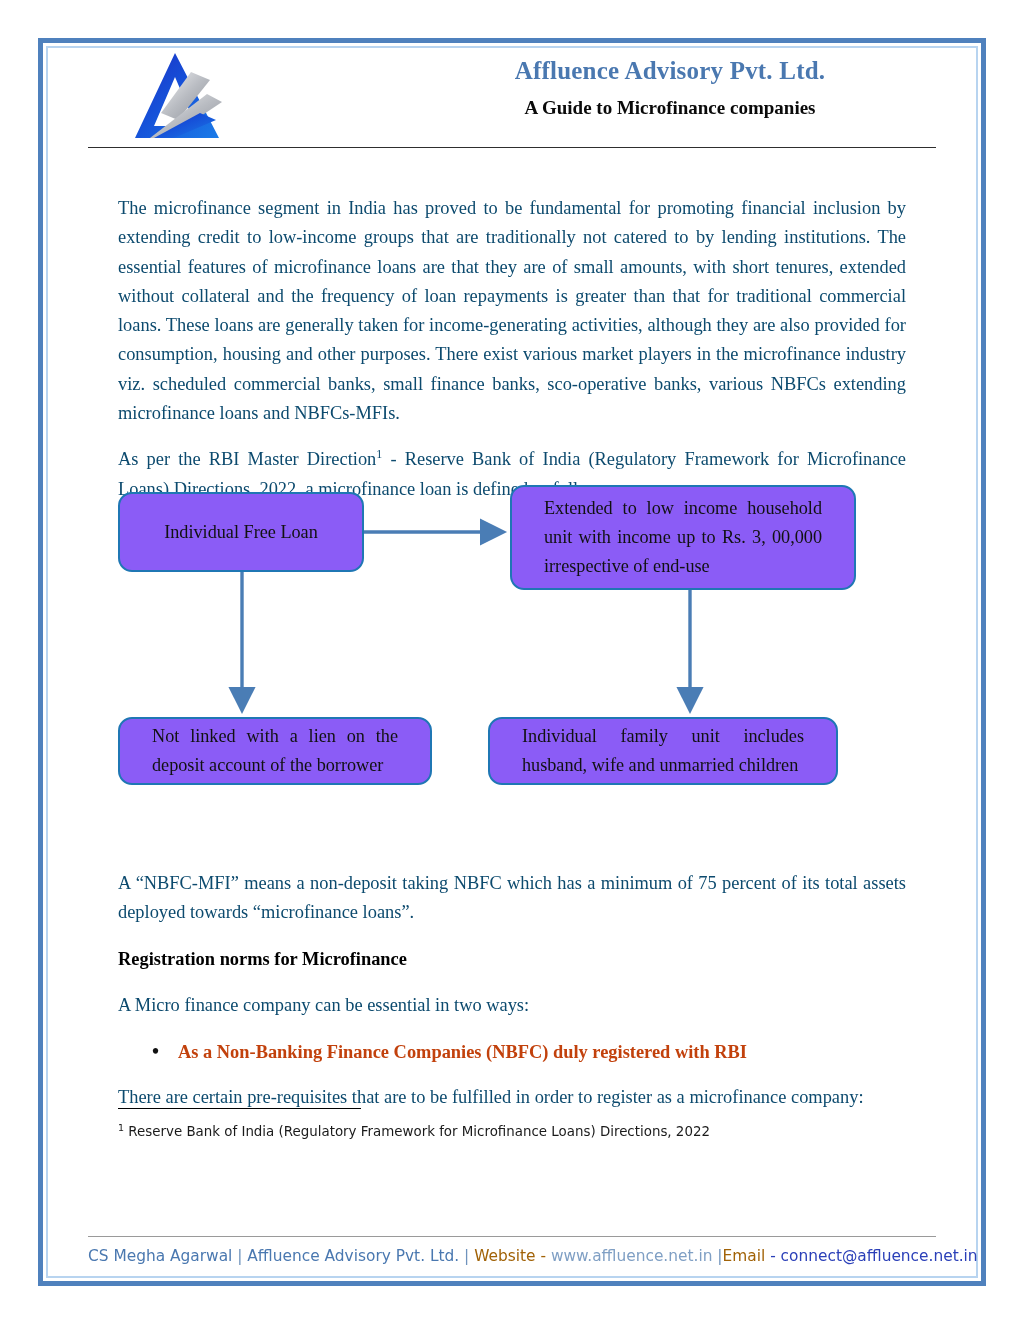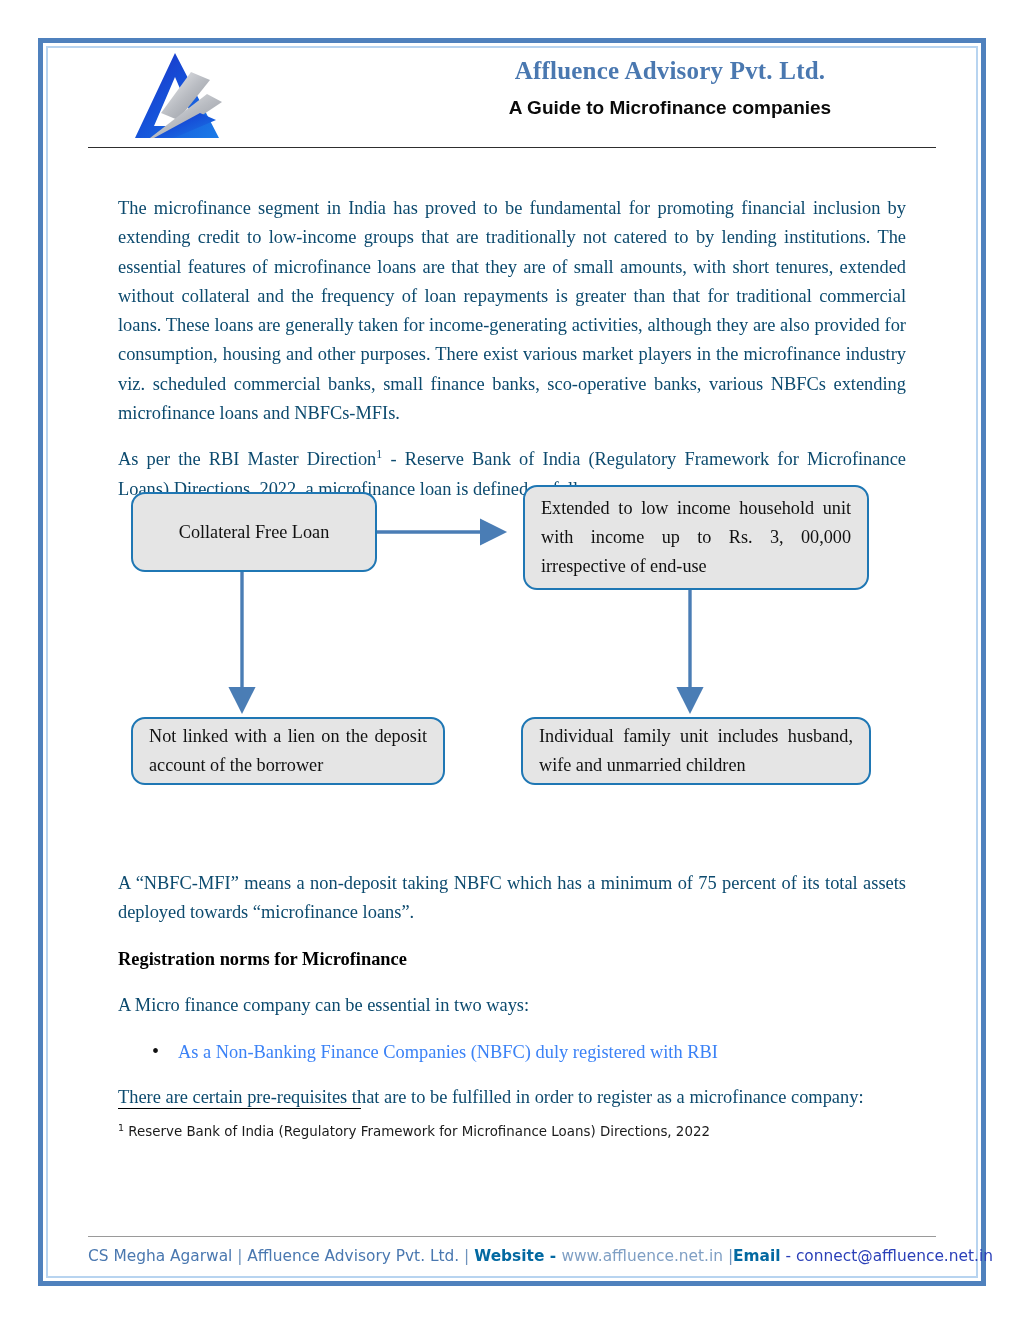--- a/index.html
+++ b/index.html
@@ -60,21 +60,21 @@
   }
   #company-name {
     font-family: "Liberation Serif", "DejaVu Serif", serif;
     font-size: 25px;
     font-weight: bold;
     color: #4a78b0;
     letter-spacing: 0.2px;
     line-height: 1.2;
   }
   #doc-title {
-    font-family: Liberation Sans, sans-serif;
+    font-family: Liberation Serif, serif;
     font-size: 19px;
     font-weight: bold;
     color: #0a0a0a;
     margin-top: 11px;
     line-height: 1.2;
   }
   #header-rule {
     position: absolute;
     left: 88px;
     top: 147px;
@@ -113,21 +113,22 @@
   ul.bullets {
     margin: 0 0 16px 0;
     padding: 0 0 0 34px;
     list-style: none;
   }
   ul.bullets li {
     position: relative;
     font-size: 18.4px;
     line-height: 30px;
     padding-left: 26px;
-    color: #3b82f6;
+    color: #c2410c;
+    font-weight: bold;
   }
   ul.bullets li::before {
     content: "\2022";
     position: absolute;
     left: 0;
     top: -1px;
     font-size: 20px;
     color: #111111;
   }
 
@@ -137,41 +138,40 @@
     left: 0;
     top: 470px;
     width: 1024px;
     height: 340px;
   }
   .fc-box {
     position: absolute;
     box-sizing: border-box;
     border: 2.4px solid #1f77b4;
     border-radius: 14px;
-    background: #e5e5e5;
+    background: #8b5cf6;
     display: flex;
     align-items: center;
-    padding: 6px 16px;
-    margin-left: 13px;
+    padding: 6px 32px;
   }
   .fc-box .fc-text {
     width: 100%;
     font-size: 18.2px;
     line-height: 29px;
     text-align: justify;
     text-justify: inter-word;
     color: #111111;
   }
   .fc-box .fc-text.center {
     text-align: center;
   }
   #fc-box-collateral { left: 118px; top: 22px; width: 246px; height: 80px; }
   #fc-box-extended   { left: 510px; top: 15px; width: 346px; height: 105px; }
   #fc-box-lien       { left: 118px; top: 247px; width: 314px; height: 68px; }
-  #fc-box-family     { left: 508px; top: 247px; width: 350px; height: 68px; }
+  #fc-box-family     { left: 488px; top: 247px; width: 350px; height: 68px; }
 
   #fc-svg {
     position: absolute;
     left: 0; top: 0;
     width: 1024px; height: 340px;
   }
 
   
   #footnote-area {
     position: absolute;
@@ -211,21 +211,21 @@
     left: 88px;
     top: 1245px;
     width: 848px;
     text-align: center;
     font-family: "DejaVu Sans", "Liberation Sans", sans-serif;
     font-size: 15.4px;
     line-height: 22px;
     white-space: nowrap;
   }
   .f-plain { color: #4a78b0; }
-  .f-bold  { color: #0369a1; font-weight: bold; }
+  .f-bold  { color: #a16207; font-weight: normal; }
   .f-url   { color: #7f9fc4; text-align: center; }
   .f-mail  { color: #2a3fb8; }
   .f-sep   { color: #6f93bd; }
 </style>
 </head>
 <body>
 
 <div id="page-border-outer"></div>
 <div id="page-border-inner"></div>
 
@@ -294,21 +294,21 @@
     </defs>
 
     <line x1="364" y1="62" x2="502" y2="62" stroke="#4a7db5" stroke-width="3.4" marker-end="url(#arrowhead)"></line>
 
     <line x1="242" y1="102" x2="242" y2="239" stroke="#4a7db5" stroke-width="3.4" marker-end="url(#arrowhead)"></line>
 
     <line x1="690" y1="120" x2="690" y2="239" stroke="#4a7db5" stroke-width="3.4" marker-end="url(#arrowhead)"></line>
   </svg>
 
   <div class="fc-box" id="fc-box-collateral">
-    <div class="fc-text center">Collateral Free Loan</div>
+    <div class="fc-text center">Individual Free Loan</div>
   </div>
 
   <div class="fc-box" id="fc-box-extended">
     <div class="fc-text">Extended to low income household unit with income up to Rs. 3, 00,000 irrespective of end-use</div>
   </div>
 
   <div class="fc-box" id="fc-box-lien">
     <div class="fc-text">Not linked with a lien on the deposit account of the borrower</div>
   </div>
 

